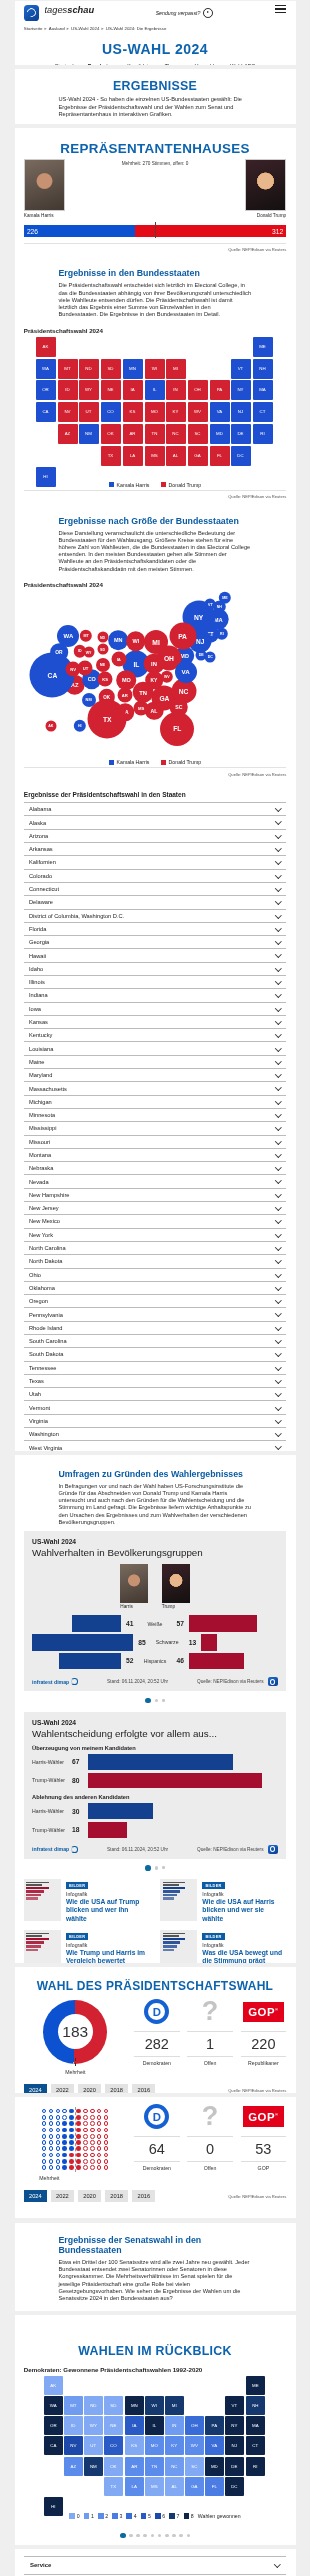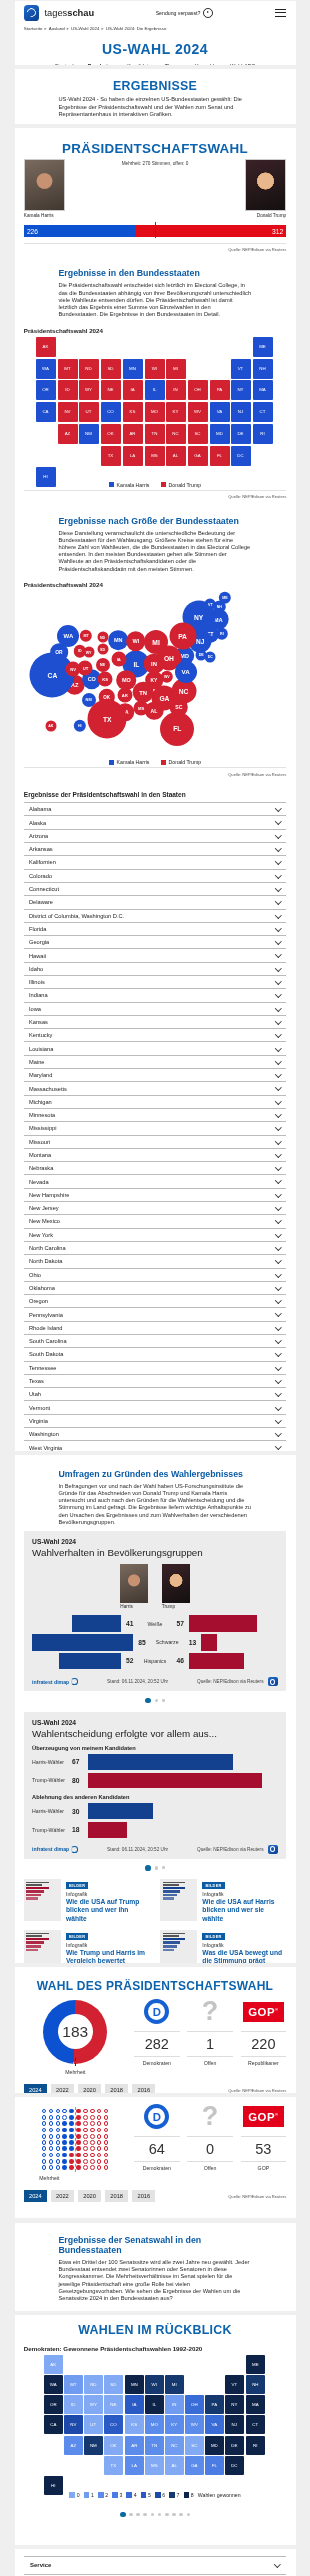--- a/index.html
+++ b/index.html
@@ -7,21 +7,21 @@
        font-family:"Liberation Sans",sans-serif;color:#1d1d1d;}
   .shell{padding:1px 14.5px 0 14.5px;}
   .card{background:#fff;margin-bottom:4.1px;overflow:hidden;position:relative;}
   .inner{padding:0 9.3px;}
   .blue-head{color:#0c63ae;text-align:center;font-size:13.4px;letter-spacing:0.3px;margin:7.2px 0 3.1px;font-weight:600;}
   .sub-head{color:#0b5ca5;font-size:8.8px;font-weight:700;margin:11.4px 44px 4.1px;}
   .para{font-size:5.7px;line-height:7.2px;color:#2b2b2b;margin:0 44px 5.2px;}
   .maplabel{font-size:6.2px;font-weight:700;margin:8.3px 0 3.1px;}
   .quelle{font-size:4.1px;color:#555;text-align:right;padding:3.1px 0 5.2px;border-top:0.5px solid #e2e2e2;}
   
-  .topbar{display:flex;align-items:center;padding:4.1px 9.3px 1px;}
+  .topbar{display:flex;padding:4.1px 9.3px 1px;font-style:italic;}
   .logo-sq{width:15.5px;height:15.5px;border-radius:3.6px;background:linear-gradient(145deg,#1f6bd0,#0a3f8f);position:relative;flex:0 0 auto;}
   .logo-sq:after{content:"";position:absolute;inset:3.1px;border:1.6px solid #fff;border-radius:50%;border-left-color:transparent;transform:rotate(-35deg);}
   .wordmark{font-size:9.3px;margin-left:5.2px;}
   .wordmark b{font-weight:700;}
   .verpasst{flex:1;text-align:center;font-size:5.2px;color:#222;display:flex;align-items:center;justify-content:center;gap:3.1px;}
   .play{width:7.8px;height:7.8px;border:0.8px solid #222;border-radius:50%;display:inline-block;position:relative;}
   .play:after{content:"";position:absolute;left:2.6px;top:2.1px;border-left:2.6px solid #222;border-top:1.8px solid transparent;border-bottom:1.8px solid transparent;}
   .burger{width:11.4px;display:flex;flex-direction:column;gap:2.1px;}
   .burger div{height:1.3px;background:#222;}
   .crumbs{font-size:4.4px;color:#333;padding:4.1px 9.3px 5.2px;}
@@ -156,21 +156,21 @@
         <span class="t">Wahl-ABC</span>
       </div>
   </div>
 
   <div class="card" style="height:55px;">
     <div class="blue-head" style="font-size:12.4px;margin-top:10.3px;">ERGEBNISSE</div>
     <p class="para">US-Wahl 2024 - So haben die einzelnen US-Bundesstaaten gewählt: Die Ergebnisse der Präsidentschaftswahl und der Wahlen zum Senat und Repräsentantenhaus in interaktiven Grafiken.</p>
   </div>
 
   <div class="card" style="height:1323px;">
-    <div class="blue-head" style="margin-top:12.4px;">PRÄSIDENTSCHAFTSWAHL</div>
+    <div class="blue-head" style="margin-top:12.4px;">REPRÄSENTANTENHAUSES</div>
     <div class="cand-row">
       <div class="cand">
         <div class="photo harris-ph"></div>
         <div class="cand-name">Kamala Harris</div>
       </div>
       <div class="majority-note">Mehrheit: 270 Stimmen, offen: 0</div>
       <div class="cand" style="text-align:right;">
         <div class="photo trump-ph"></div>
         <div class="cand-name">Donald Trump</div>
       </div>
@@ -875,21 +875,21 @@
         <span class="src">Quelle: NEP/Edison via Reuters</span>
       </div>
   </div>
 
   <div class="card" style="height:88px;">
     <div class="sub-head" style="margin-top:12.4px;">Ergebnisse der Senatswahl in den Bundesstaaten</div>
     <p class="para">Etwa ein Drittel der 100 Senatssitze wird alle zwei Jahre neu gewählt. Jeder Bundesstaat entsendet zwei Senatorinnen oder Senatoren in diese Kongresskammer. Die Mehrheitsverhältnisse im Senat spielen für die jeweilige Präsidentschaft eine große Rolle bei vielen Gesetzgebungsvorhaben. Wie sehen die Ergebnisse der Wahlen um die Senatssitze 2024 in den Bundesstaaten aus?</p>
   </div>
 
   <div class="card" style="height:230px;">
-    <div class="blue-head" style="font-size:12.4px;margin-top:8px;">WAHLEN IM RÜCKBLICK</div>
+    <div class="blue-head" style="font-size:12.4px;margin-top:29px;">WAHLEN IM RÜCKBLICK</div>
     <div class="inner">
       <div class="maplabel">Demokraten: Gewonnene Präsidentschaftswahlen 1992-2020</div>
       <div class="tilemap" id="retroMap" style="width:222px;height:130px;">
           <div class="tile" style="left: 121px; top: 101px; width: 18.6px; height: 18.6px; background: rgb(130, 170, 244); font-size: 4.4px;">AL</div>
           <div class="tile" style="left: 0px; top: 0px; width: 18.6px; height: 18.6px; background: rgb(130, 170, 244); font-size: 4.4px;">AK</div>
           <div class="tile" style="left: 20px; top: 81px; width: 18.6px; height: 18.6px; background: rgb(92, 140, 235); font-size: 4.4px;">AZ</div>
           <div class="tile" style="left: 81px; top: 81px; width: 18.6px; height: 18.6px; background: rgb(92, 140, 235); font-size: 4.4px;">AR</div>
           <div class="tile" style="left: 0px; top: 60px; width: 18.6px; height: 18.6px; background: rgb(13, 35, 72); font-size: 4.4px;">CA</div>
           <div class="tile" style="left: 60px; top: 60px; width: 18.6px; height: 18.6px; background: rgb(42, 90, 198); font-size: 4.4px;">CO</div>
           <div class="tile" style="left: 202px; top: 60px; width: 18.6px; height: 18.6px; background: rgb(13, 35, 72); font-size: 4.4px;">CT</div>

